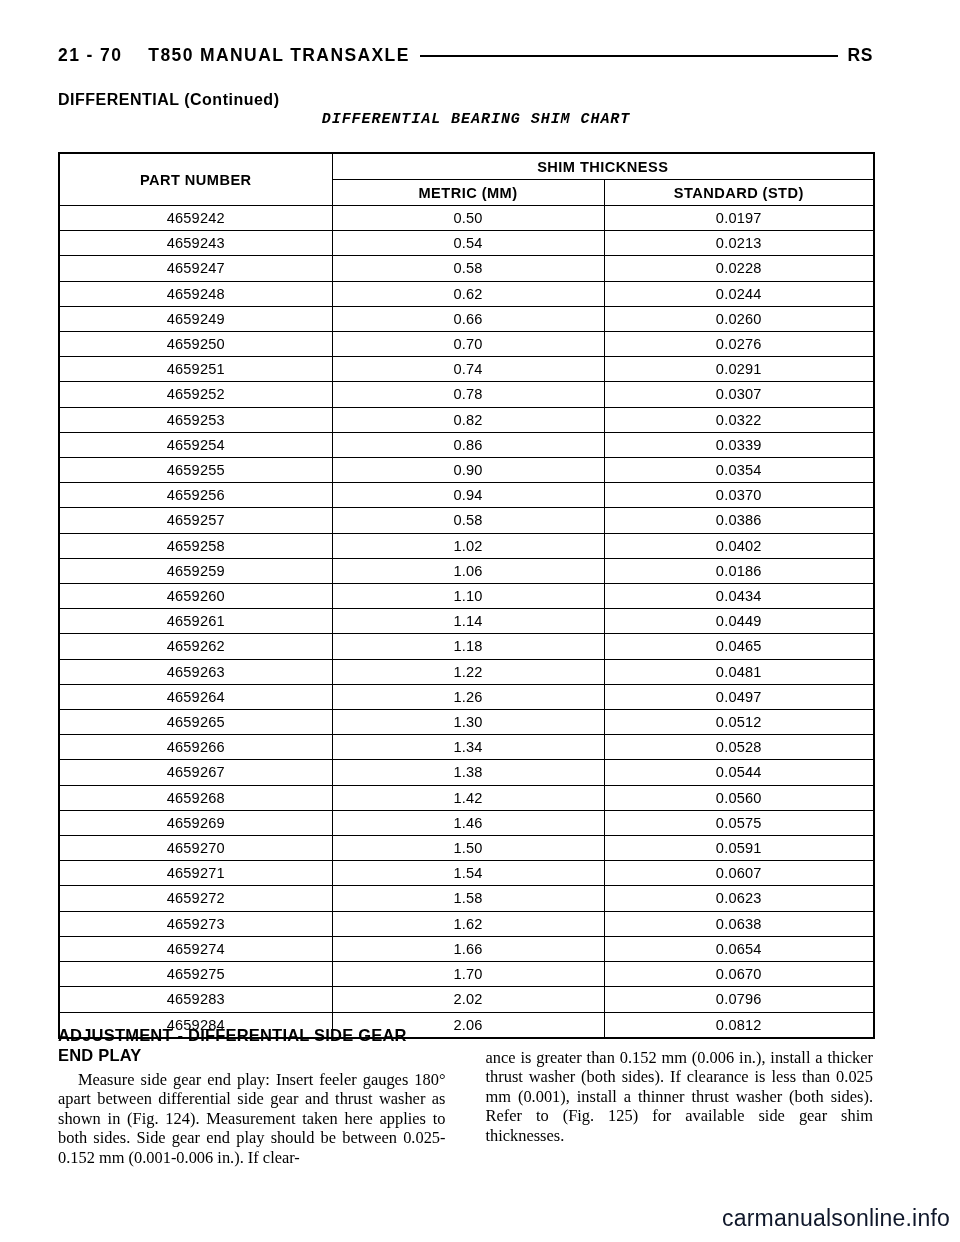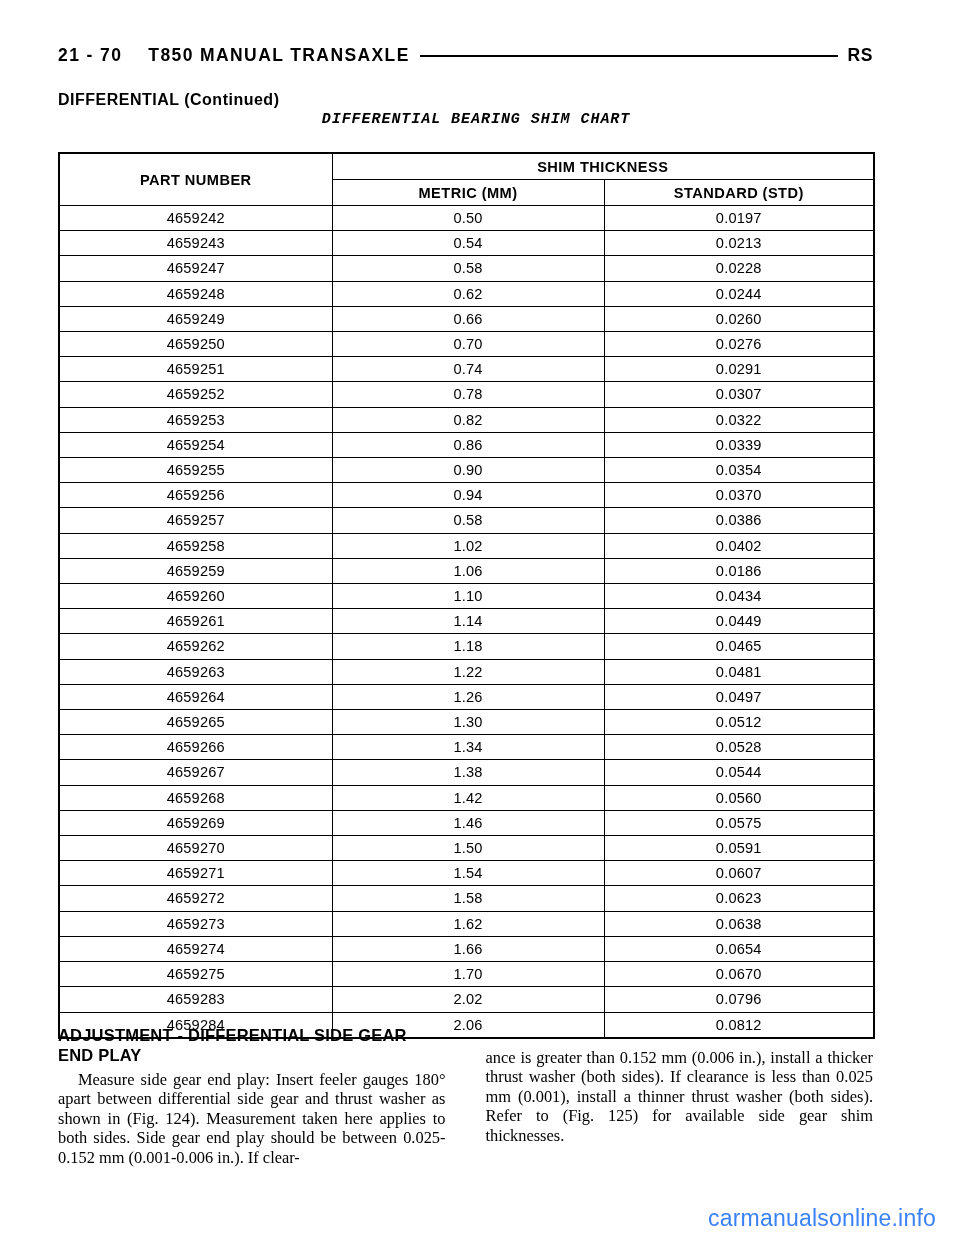--- a/index.html
+++ b/index.html
@@ -160,25 +160,25 @@
     margin: 0;
     hyphens: manual;
   }
   .body-para.indent {
     text-indent: 20px;
   }
 
   
   .watermark {
     position: absolute;
-    right: 24px;
+    right: 10px;
     bottom: 10px;
     font-family: "Liberation Sans", sans-serif;
     font-size: 23px;
-    color: #3b82f6;
+    color: #0f172a;
     letter-spacing: 0.2px;
     white-space: nowrap;
   }
 </style>
 </head>
 <body>
 
 <div class="page-header">
   <span class="hdr-page-num">21 - 70</span>
   <span class="hdr-title">T850 MANUAL TRANSAXLE</span>

